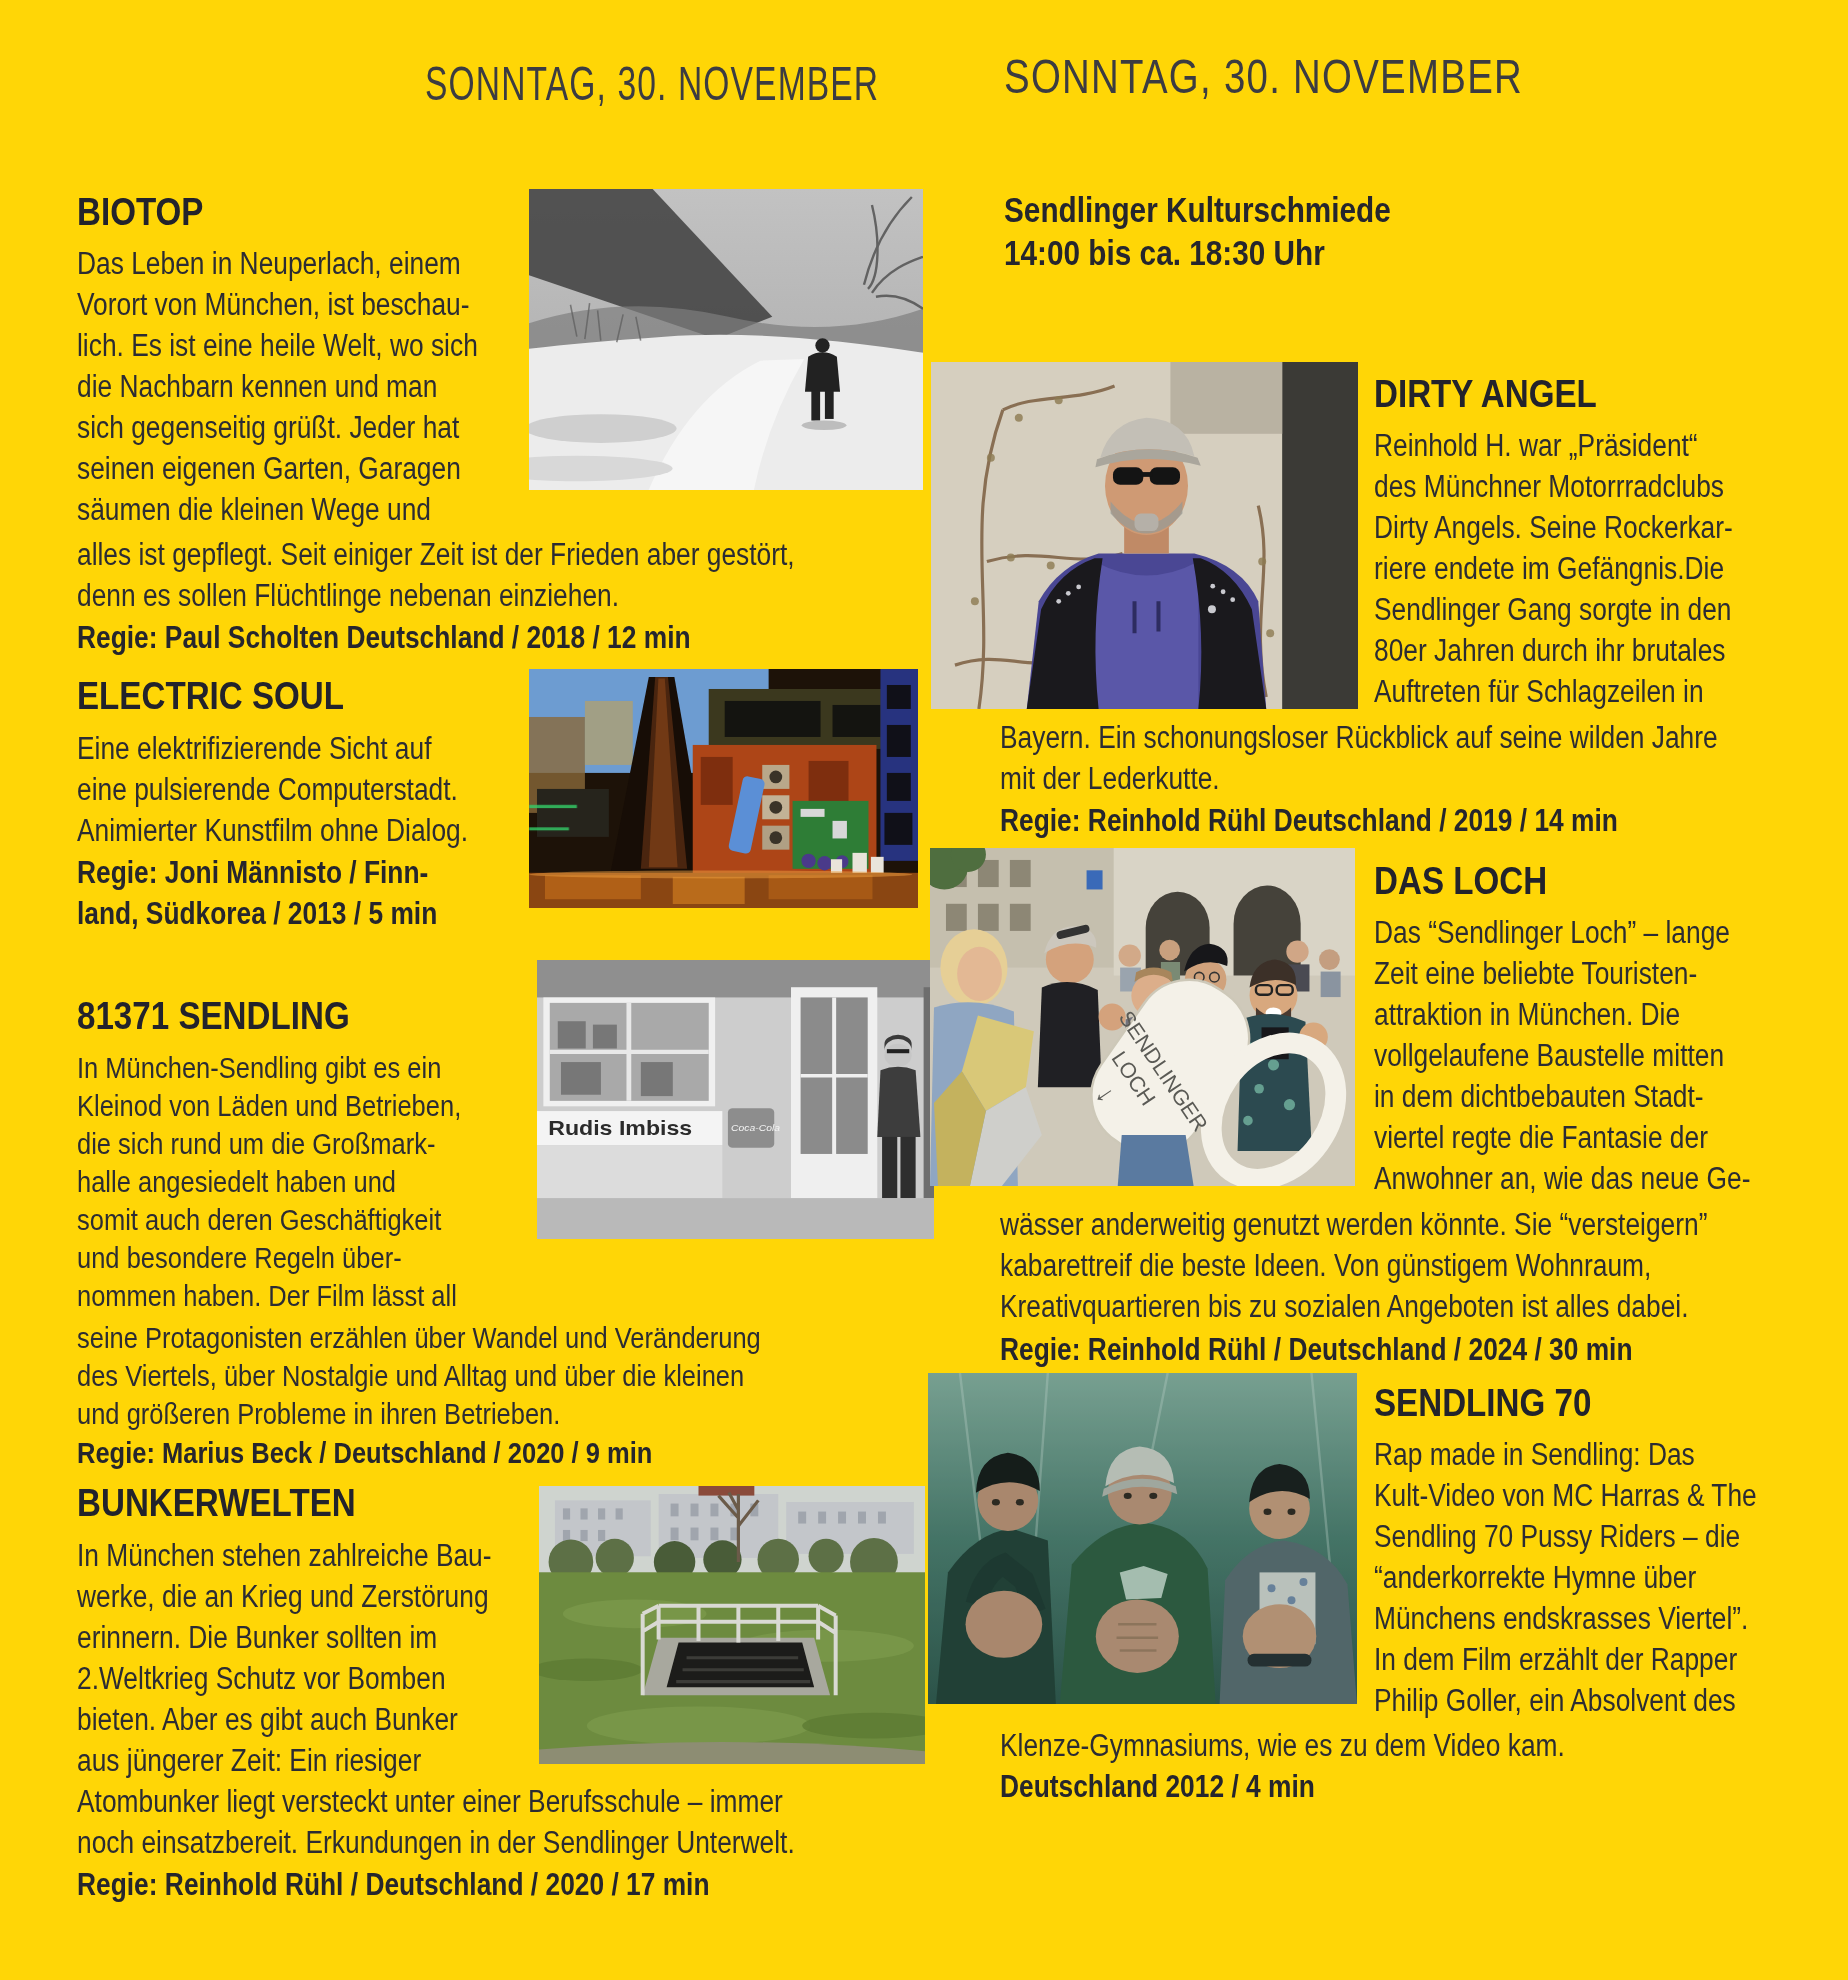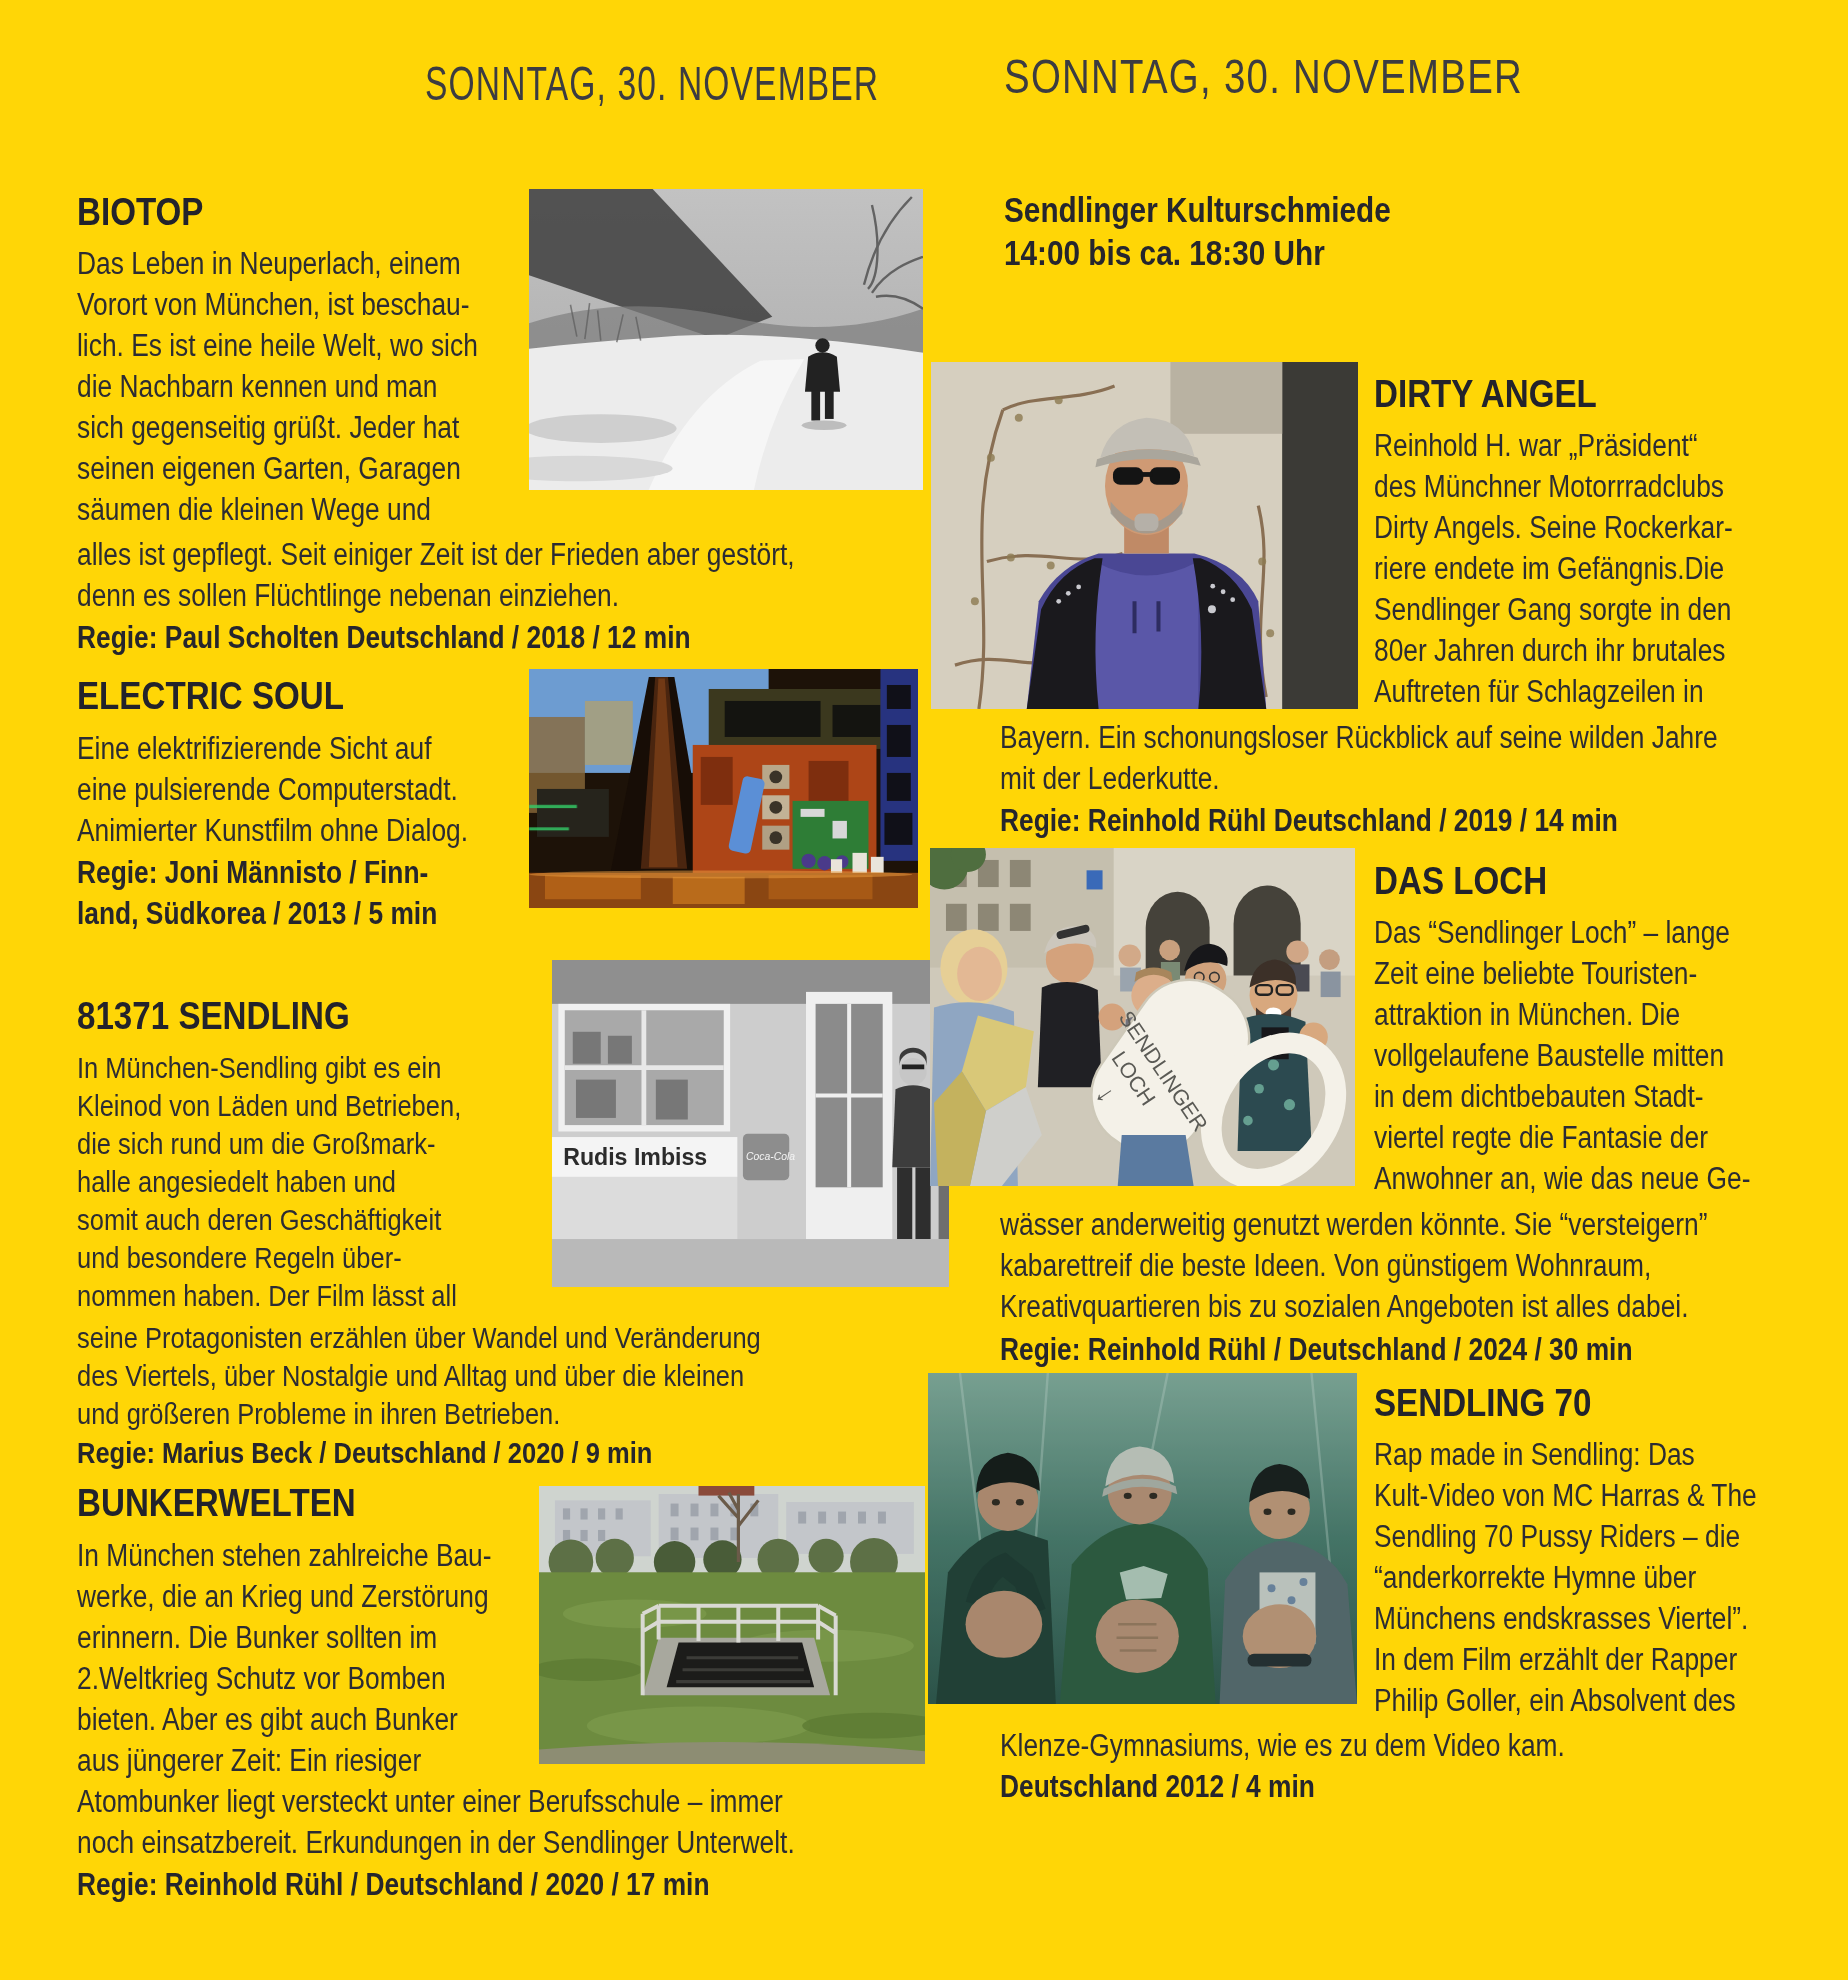--- a/index.html
+++ b/index.html
@@ -158,21 +158,21 @@
 die sich rund um die Großmark-
 halle angesiedelt haben und
 somit auch deren Geschäftigkeit
 und besondere Regeln über-
 nommen haben. Der Film lässt all</div>
   <div class="body cond lh48" style="left:77px;top:1319px">seine Protagonisten erzählen über Wandel und Veränderung
 des Viertels, über Nostalgie und Alltag und über die kleinen
 und größeren Probleme in ihren Betrieben.</div>
   <div class="body cond lh48 credit" style="left:77px;top:1434px">Regie: Marius Beck / Deutschland / 2020 / 9 min</div>
 
-  <div class="photo" style="left:552px;top:960px;width:397px;height:327px">
+  <div class="photo" style="left:537px;top:960px;width:397px;height:279px">
     <svg viewBox="0 0 497 410" preserveAspectRatio="none" role="img">
       <rect width="497" height="410" fill="#cdcdcd"></rect>
       <rect x="0" y="0" width="497" height="55" fill="#8f8f8f"></rect>
       <rect x="8" y="55" width="215" height="160" fill="#f0f0f0"></rect>
       <rect x="16" y="63" width="199" height="144" fill="#a9a9a9"></rect>
       <g stroke="#e8e8e8" stroke-width="6">
           <path d="M115,63 V207 M16,135 H215"></path>
         </g>
       <g fill="#777">
           <rect x="26" y="90" width="35" height="40"></rect>

